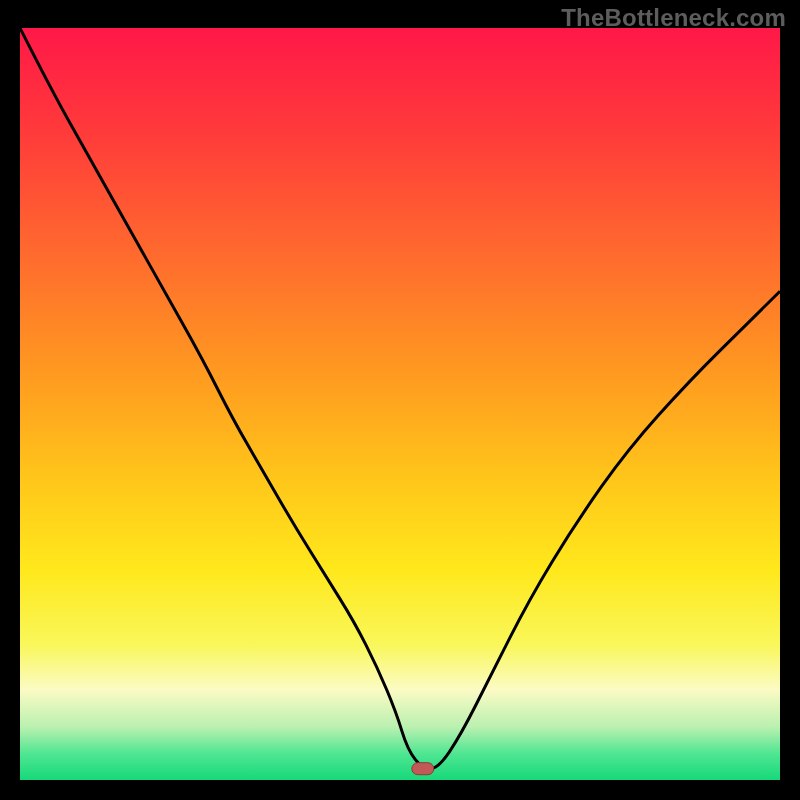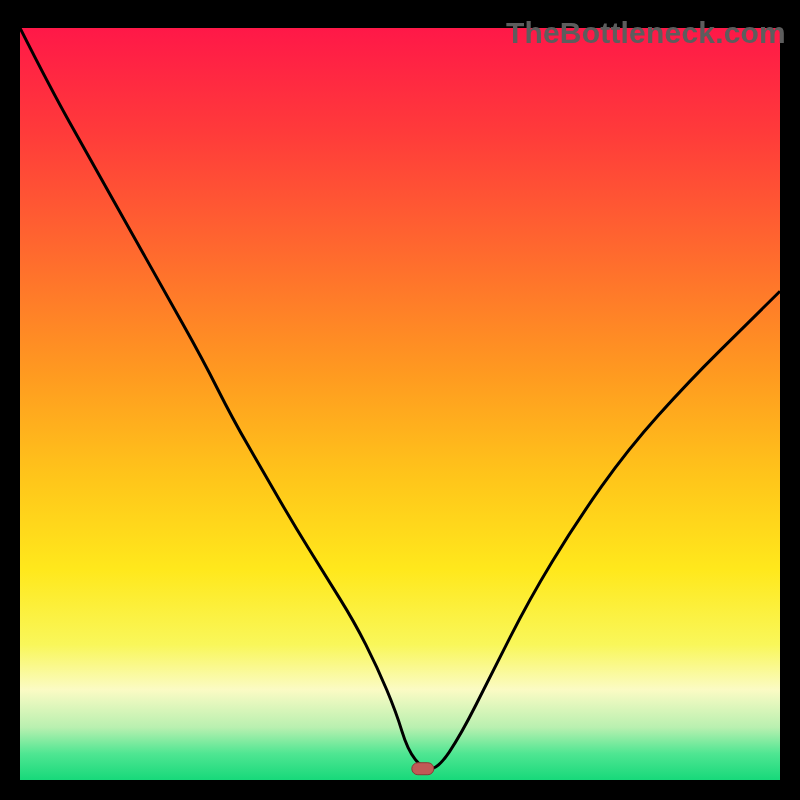--- a/index.html
+++ b/index.html
@@ -12,24 +12,24 @@
     font-family: Arial, Helvetica, sans-serif;
   }
   .frame {
     position: relative;
     width: 800px;
     height: 800px;
     background: #000;
   }
   .watermark {
     position: absolute;
-    top: 16px;
+    top: 4px;
     right: 14px;
     color: #5d5d5d;
-    font-size: 30px;
+    font-size: 24px;
     font-weight: 600;
     letter-spacing: 0.2px;
     z-index: 20;
   }
   .plot {
     position: absolute;
     left: 20px;
     top: 28px;
     width: 760px;
     height: 752px;

